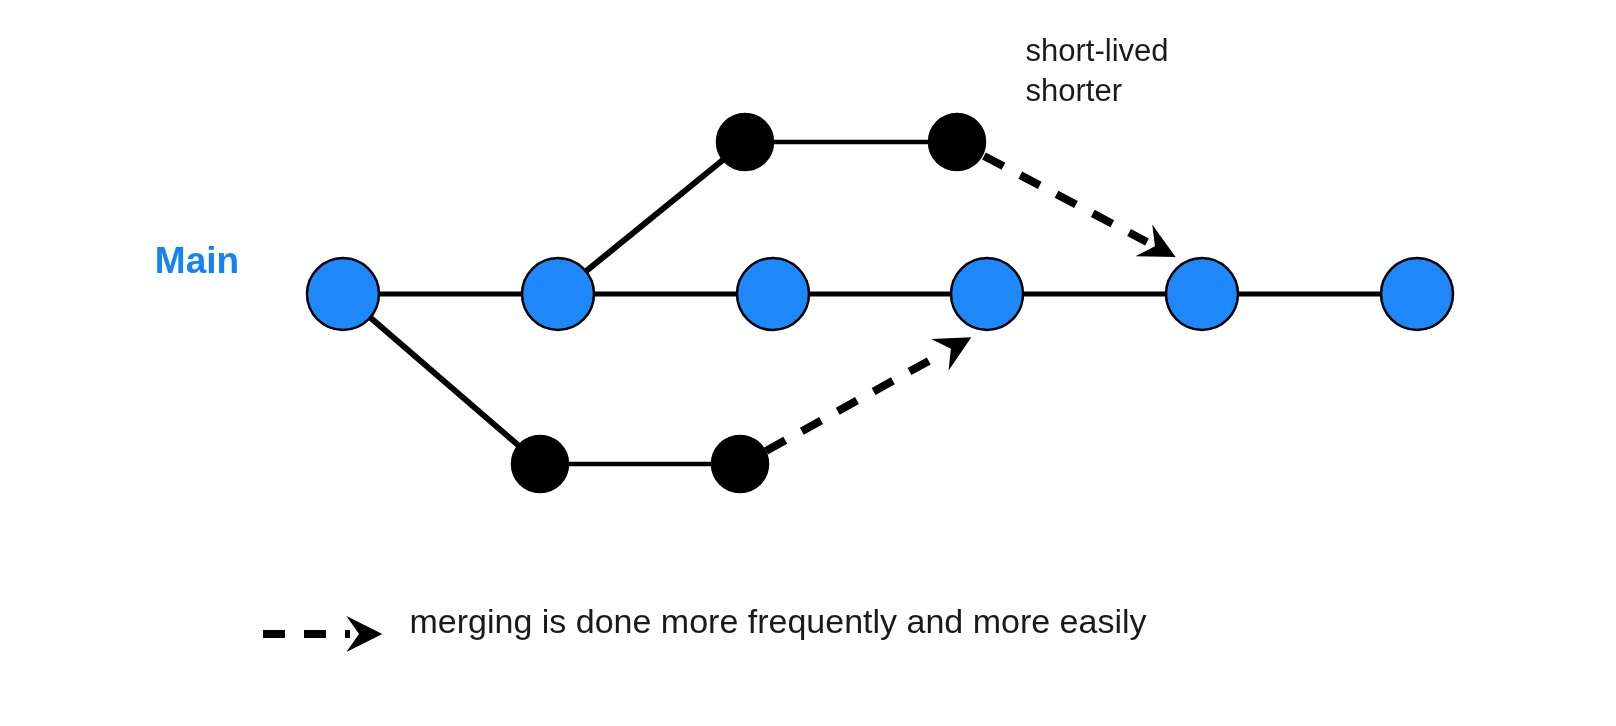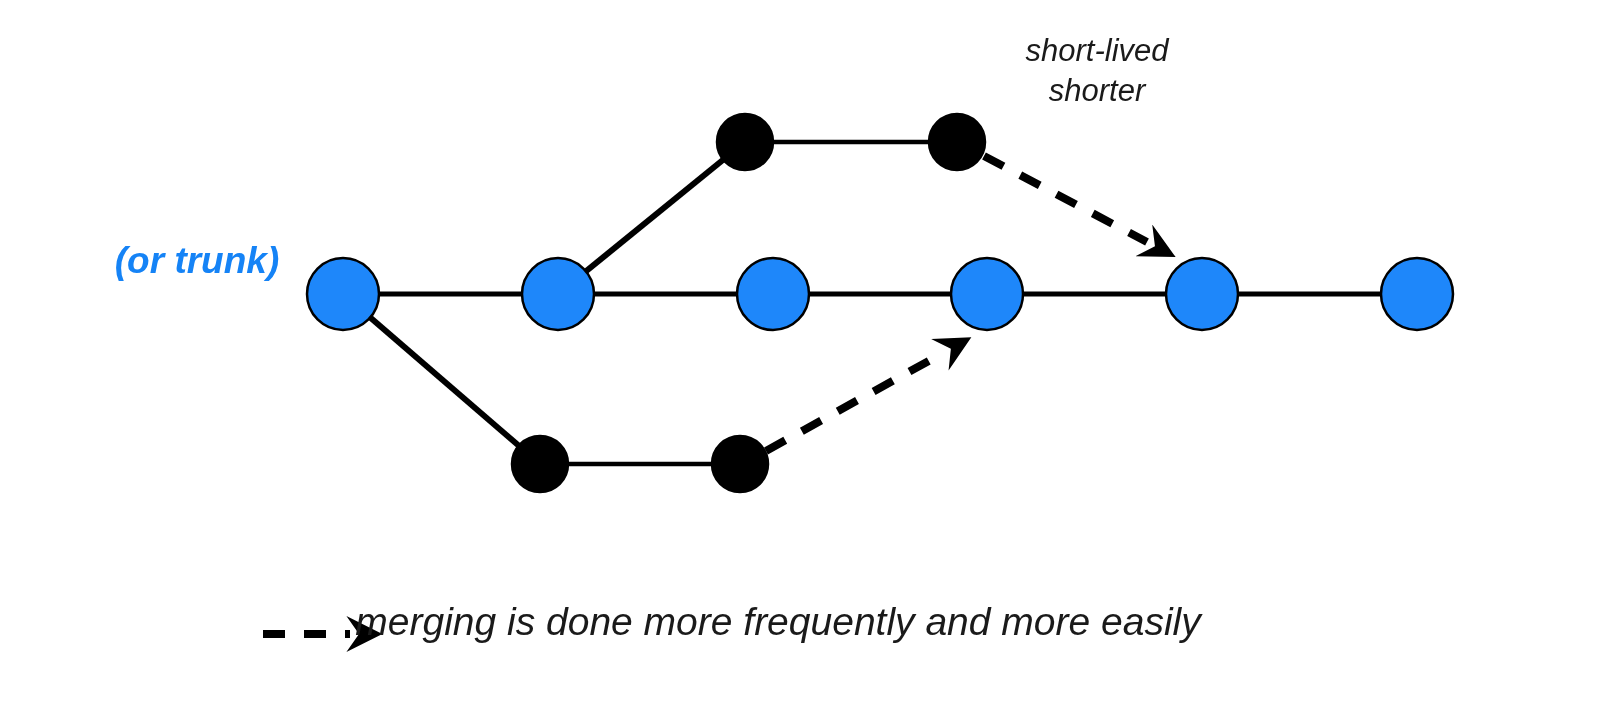--- a/index.html
+++ b/index.html
@@ -16,43 +16,41 @@
     overflow: hidden;
   }
   .stage svg {
     position: absolute;
     left: 0;
     top: 0;
   }
   .label {
     position: absolute;
     transform: translateX(-50%);
-    text-align: center;
     white-space: nowrap;
     color: #1a1a1a;
-    font-style: italic;
   }
   .main-label {
     left: 197px;
     top: 236px;
     font-size: 37px;
     font-weight: bold;
     line-height: 50px;
     color: #1583f6;
   }
   .short-lived-label {
     left: 1097px;
     top: 31px;
     font-size: 31px;
     line-height: 40px;
   }
   .legend-text {
     left: 778px;
     top: 603px;
-    font-size: 39px;
+    font-size: 34px;
     line-height: 37px;
   }
 </style>
 </head>
 <body>
 
 <div class="stage">
 
   <svg width="1616" height="726" viewBox="0 0 1616 726" xmlns="http://www.w3.org/2000/svg">
     <defs>
@@ -80,21 +78,21 @@
         <circle cx="1202" cy="294" r="36" fill="#1e87fa" stroke="#000000" stroke-width="2.5"></circle>
         <circle cx="1417" cy="294" r="36" fill="#1e87fa" stroke="#000000" stroke-width="2.5"></circle>
         <circle cx="745" cy="142" r="28" fill="#000000" stroke="#000000" stroke-width="2.5"></circle>
         <circle cx="957" cy="142" r="28" fill="#000000" stroke="#000000" stroke-width="2.5"></circle>
         <circle cx="540" cy="464" r="28" fill="#000000" stroke="#000000" stroke-width="2.5"></circle>
         <circle cx="740" cy="464" r="28" fill="#000000" stroke="#000000" stroke-width="2.5"></circle>
       </g>
   </svg>
 
   <div class="label main-label">
-    <div>(or trunk)</div>
+    <div>Main</div>
   </div>
 
   <div class="label short-lived-label">
     <div>short-lived</div>
     <div>shorter</div>
   </div>
 
   <div class="label legend-text">
     <div>merging is done more frequently and more easily</div>
   </div>

